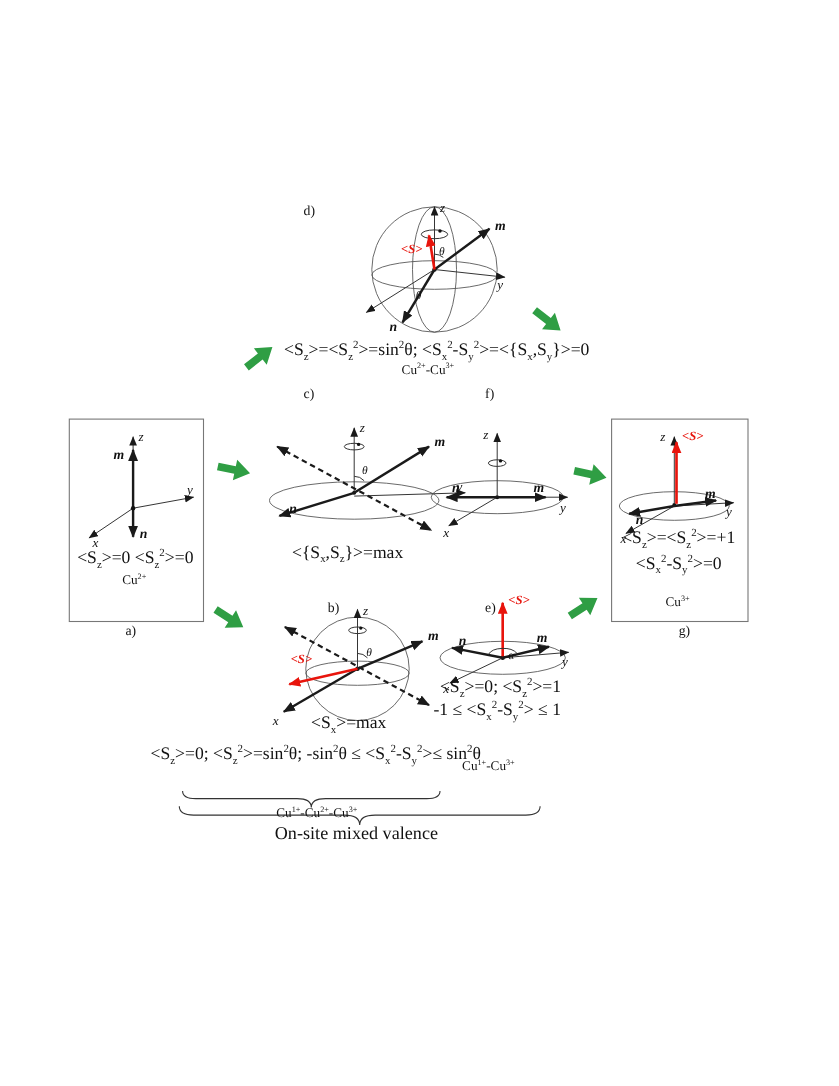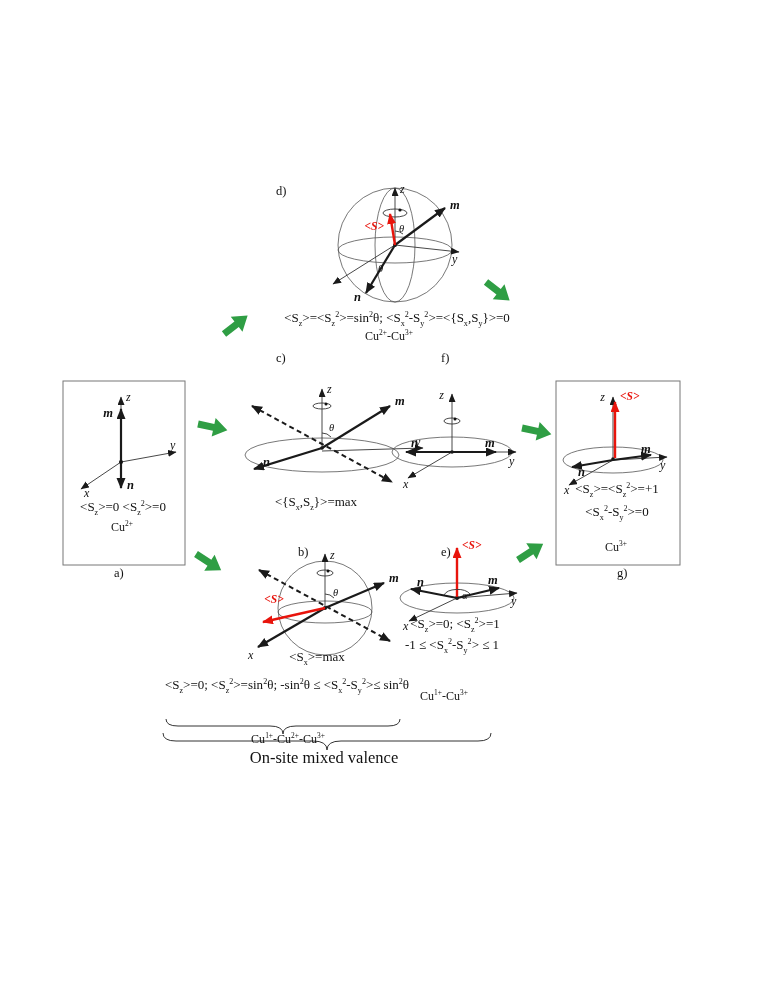--- a/index.html
+++ b/index.html
@@ -3,21 +3,21 @@
 <meta charset="utf-8">
 <style>
   * { margin:0; padding:0; box-sizing:border-box; }
   :root { --arrow-green:#2f9e44; --spin-red:#e8140c; --ink:#1a1a1a; }
   body { background:#ffffff; }
   .canvas { position:relative; width:763px; height:987px; background:#fff; overflow:hidden;
             font-family:"Liberation Serif", serif; color:#111; }
   .art { position:absolute; left:0; top:0; }
   .txt { position:absolute; transform:translateX(-50%); white-space:nowrap; text-align:center; }
   .lbl { position:absolute; white-space:nowrap; font-size:12.5px; }
-  .f11 { font-size:13px; }
+  .f11 { font-size:16px; }
   .f16 { font-size:16.5px; }
   .f17 { font-size:12px; }
   sub, sup { font-size:0.62em; line-height:0; }
   svg .thin { stroke:#333; stroke-width:0.9; fill:none; }
   svg .sph  { stroke:#555; stroke-width:0.8; fill:none; }
   svg .bold { stroke:var(--ink); stroke-width:2.2; fill:none; }
   svg .dash { stroke:var(--ink); stroke-width:2; stroke-dasharray:5 3.5; fill:none; }
   svg .reds { stroke:var(--spin-red); stroke-width:2.4; fill:none; }
   svg .garrow { fill:var(--arrow-green); }
   svg .dot { fill:#111; stroke:none; }

